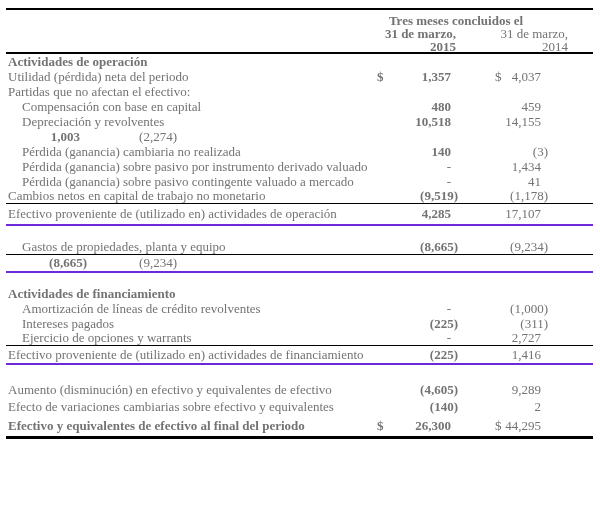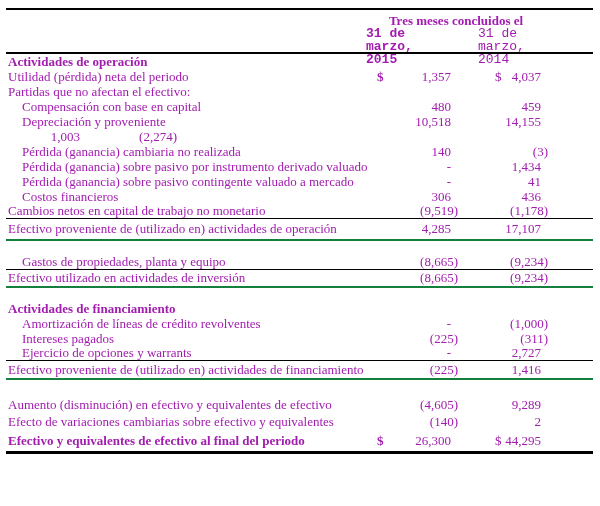--- a/index.html
+++ b/index.html
@@ -1,48 +1,48 @@
 <!DOCTYPE html>
 <html><head>
 <meta charset="utf-8">
 <style>
   html,body{margin:0;padding:0;background:#ffffff;}
   .sheet{
     position:relative;
     width:600px;height:506px;
     background:#ffffff;
-    color:#a21caf;
+    color:#737373;
     font-family:"Liberation Serif","DejaVu Serif",serif;
     font-size:13px;
     overflow:hidden;
     box-sizing:border-box;
   }
   .inner{margin-left:6px;width:587px;}
   .rule{background:#000;}
   .rule-top{height:2px;margin-top:8px;}
   .hdr{position:relative;height:42px;}
   .hdr-bottom{height:2px;}
   .h-span{position:absolute;top:3px;left:365px;width:170px;text-align:center;font-weight:bold;}
-  .h-col{position:absolute;top:17px;width:90px;text-align:left;line-height:13px;font-family:Liberation Mono, monospace;}
+  .h-col{position:absolute;top:17px;width:90px;text-align:right;line-height:13px;}
   .h-col1{left:360px;font-weight:bold;}
   .h-col2{left:472px;}
   .row{display:flex;align-items:center;height:15px;box-sizing:border-box;}
   .row .lbl{flex:1;padding-left:2px;white-space:nowrap;overflow:hidden;}
   .row.indent .lbl{padding-left:16px;}
   .row.section .lbl{font-weight:bold;}
   .row.grandtotal .lbl{font-weight:bold;}
   .c{display:flex;justify-content:space-between;align-items:center;white-space:nowrap;}
   .c1{width:74px;}
   .c2{width:46px;margin-left:44px;margin-right:52px;}
   .c1 .d{font-weight:bold;}
-  .c1 .v{font-weight:normal;}
+  .c1 .v{font-weight:bold;}
   .v.dash{font-weight:normal;}
   .v.paren{margin-right:-7px;}
   .rule-thin{border-bottom:1px solid #000;}
-  .rule-medium{border-bottom:2px solid #15803d;}
+  .rule-medium{border-bottom:2px solid #6d28d9;}
   .rule-thick{border-bottom:3px solid #000000;}
   .spacer{width:100%;}
 </style>
 </head>
 <body>
 
 <div class="sheet">
   <div class="inner">
     <div class="rule rule-top"></div>
     <div class="hdr">
@@ -96,21 +96,21 @@
           <div class="c c1">
             <span class="d"></span>
             <span class="v">480</span>
           </div>
           <div class="c c2">
             <span class="d"></span>
             <span class="v">459</span>
           </div>
         </div>
         <div class="row indent">
-          <div class="lbl">Depreciación y proveniente</div>
+          <div class="lbl">Depreciación y revolventes</div>
           <div class="c c1">
             <span class="d"></span>
             <span class="v">10,518</span>
           </div>
           <div class="c c2">
             <span class="d"></span>
             <span class="v">14,155</span>
           </div>
         </div>
         <div class="row indent">
@@ -147,31 +147,20 @@
         </div>
         <div class="row indent">
           <div class="lbl">Pérdida (ganancia) sobre pasivo contingente valuado a mercado</div>
           <div class="c c1">
             <span class="d"></span>
             <span class="v dash">-</span>
           </div>
           <div class="c c2">
             <span class="d"></span>
             <span class="v">41</span>
-          </div>
-        </div>
-        <div class="row indent">
-          <div class="lbl">Costos financieros</div>
-          <div class="c c1">
-            <span class="d"></span>
-            <span class="v">306</span>
-          </div>
-          <div class="c c2">
-            <span class="d"></span>
-            <span class="v">436</span>
           </div>
         </div>
         <div class="row rule-thin">
           <div class="lbl">Cambios netos en capital de trabajo no monetario</div>
           <div class="c c1">
             <span class="d"></span>
             <span class="v paren">(9,519)</span>
           </div>
           <div class="c c2">
             <span class="d"></span>
@@ -195,21 +184,20 @@
           <div class="c c1">
             <span class="d"></span>
             <span class="v paren">(8,665)</span>
           </div>
           <div class="c c2">
             <span class="d"></span>
             <span class="v paren">(9,234)</span>
           </div>
         </div>
         <div class="row rule-medium" style="height: 18px;">
-          <div class="lbl">Efectivo utilizado en actividades de inversión</div>
           <div class="c c1">
             <span class="d"></span>
             <span class="v paren">(8,665)</span>
           </div>
           <div class="c c2">
             <span class="d"></span>
             <span class="v paren">(9,234)</span>
           </div>
         </div>
         <div class="spacer" style="height: 13px;"></div>

